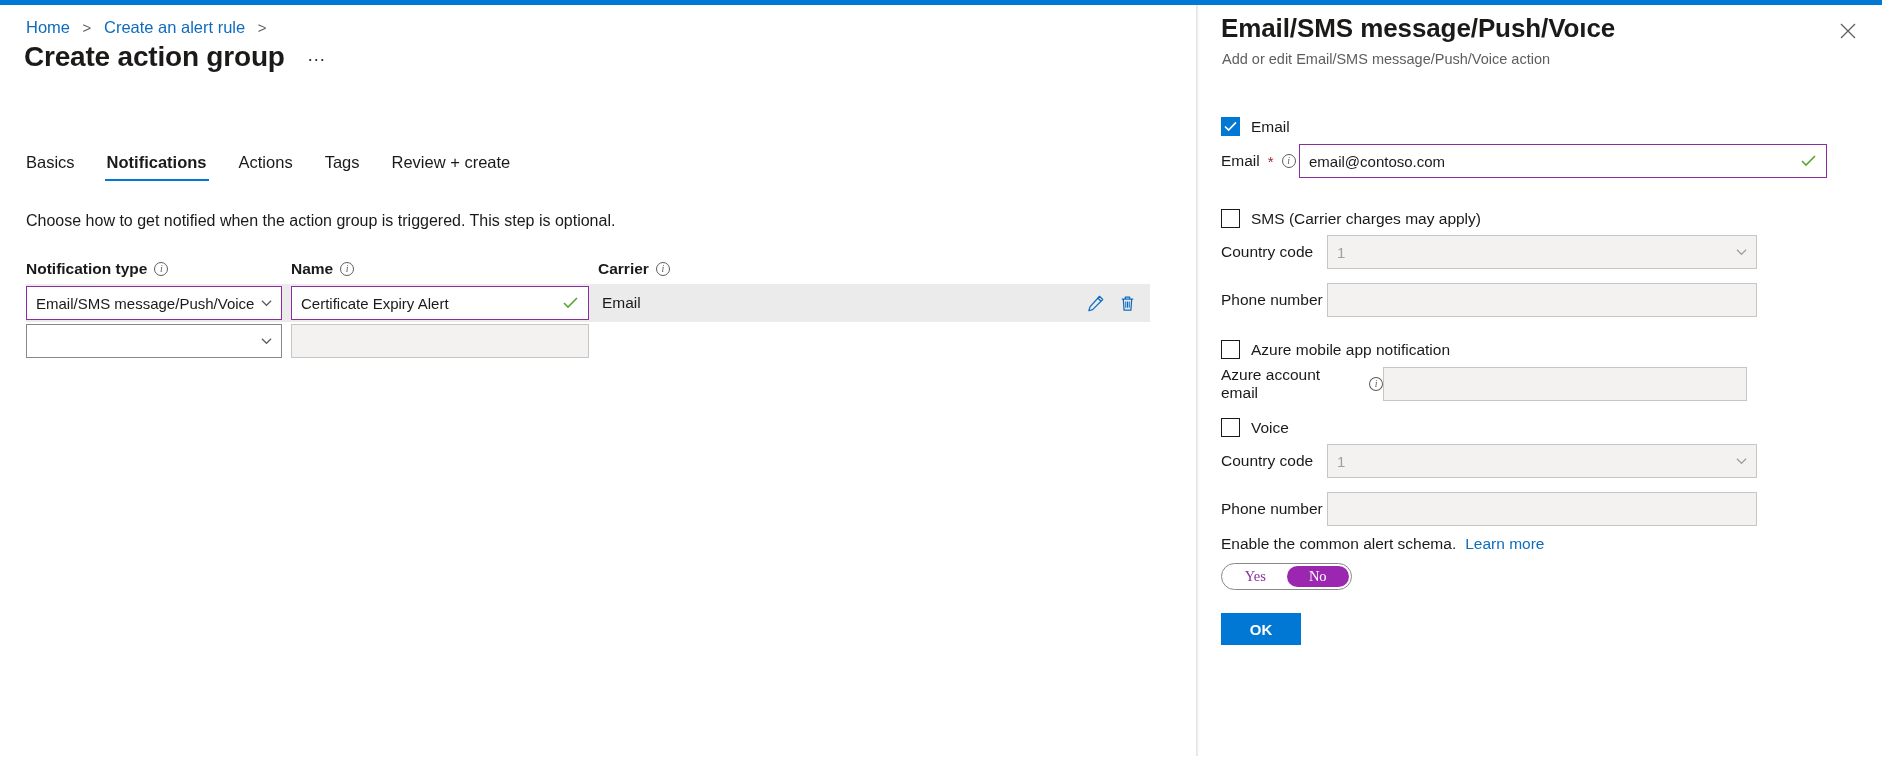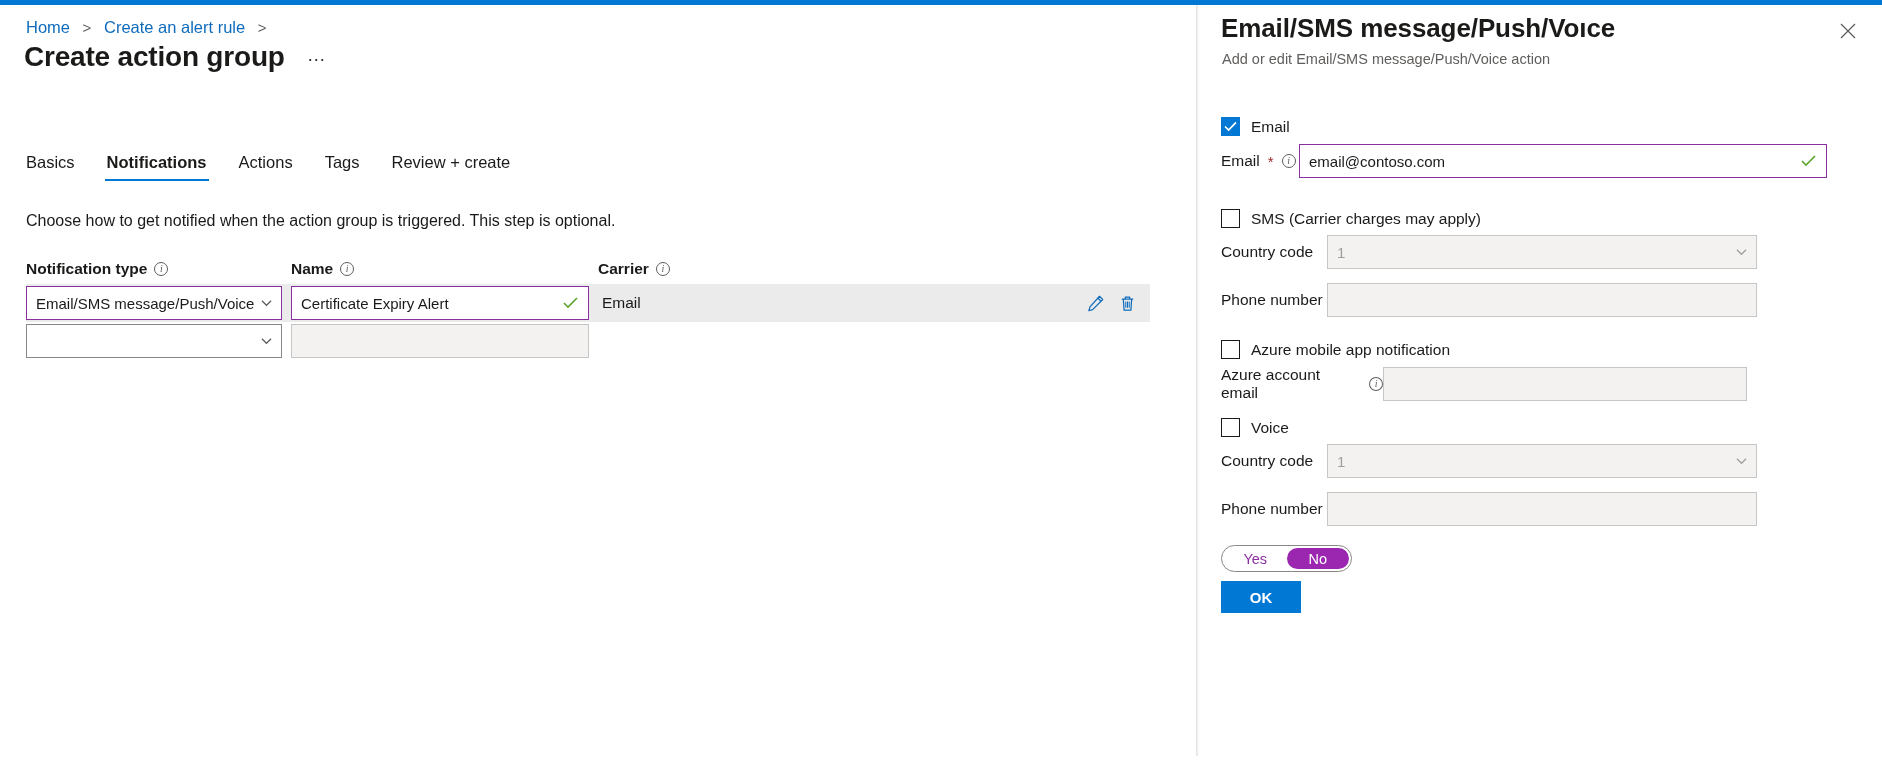--- a/index.html
+++ b/index.html
@@ -185,26 +185,26 @@
   .toggle {
     margin-top: 10px;
     width: 131px; height: 27px; border-radius: 14px;
     border: 1px solid #8a8886; background: #fff;
     display: flex; align-items: center; padding: 2px;
     cursor: pointer; position: relative;
   }
   .toggle-opt {
     flex: 1; height: 100%; border-radius: 12px;
     display: flex; align-items: center; justify-content: center;
-    font-size: 14.5px; color: #8b2fa0;
+    font-size: 14.5px; color: #8b2fa0; font-family: Liberation Serif, serif;
   }
   .toggle-opt.on { background: #9b27b0; color: #ffffff; }
 
   .ok-btn {
-    margin-top: 9px;
+    margin-top: 23px;
     width: 80px; height: 32px;
     background: #0078d4; color: #fff;
     border: none; font-size: 15px; font-weight: 600;
     cursor: pointer; font-family: inherit;
   }
 </style>
 </head>
 <body>
 
 <div id="root">
@@ -402,20 +402,24 @@
         </div>
         <div class="field-row" style="margin-top:14px;">
           <span class="field-label" style="width:106px;">Phone number</span>
           <div class="ctl disabledgrey" style="width:430px;">
             <span class="val ph"></span>
           </div>
         </div>
       </div>
 
       <div class="group" style="position:absolute; left:22px; top:430px; width:640px;">
+        <div class="schema-line">
+          <span>Enable the common alert schema.</span>
+          <span class="link">Learn more</span>
+        </div>
         <div class="toggle">
           <div class="toggle-opt">Yes</div>
           <div class="toggle-opt on">No</div>
         </div>
         <button class="ok-btn">OK</button>
       </div>
 
     </div>
   </div>
 </div>

